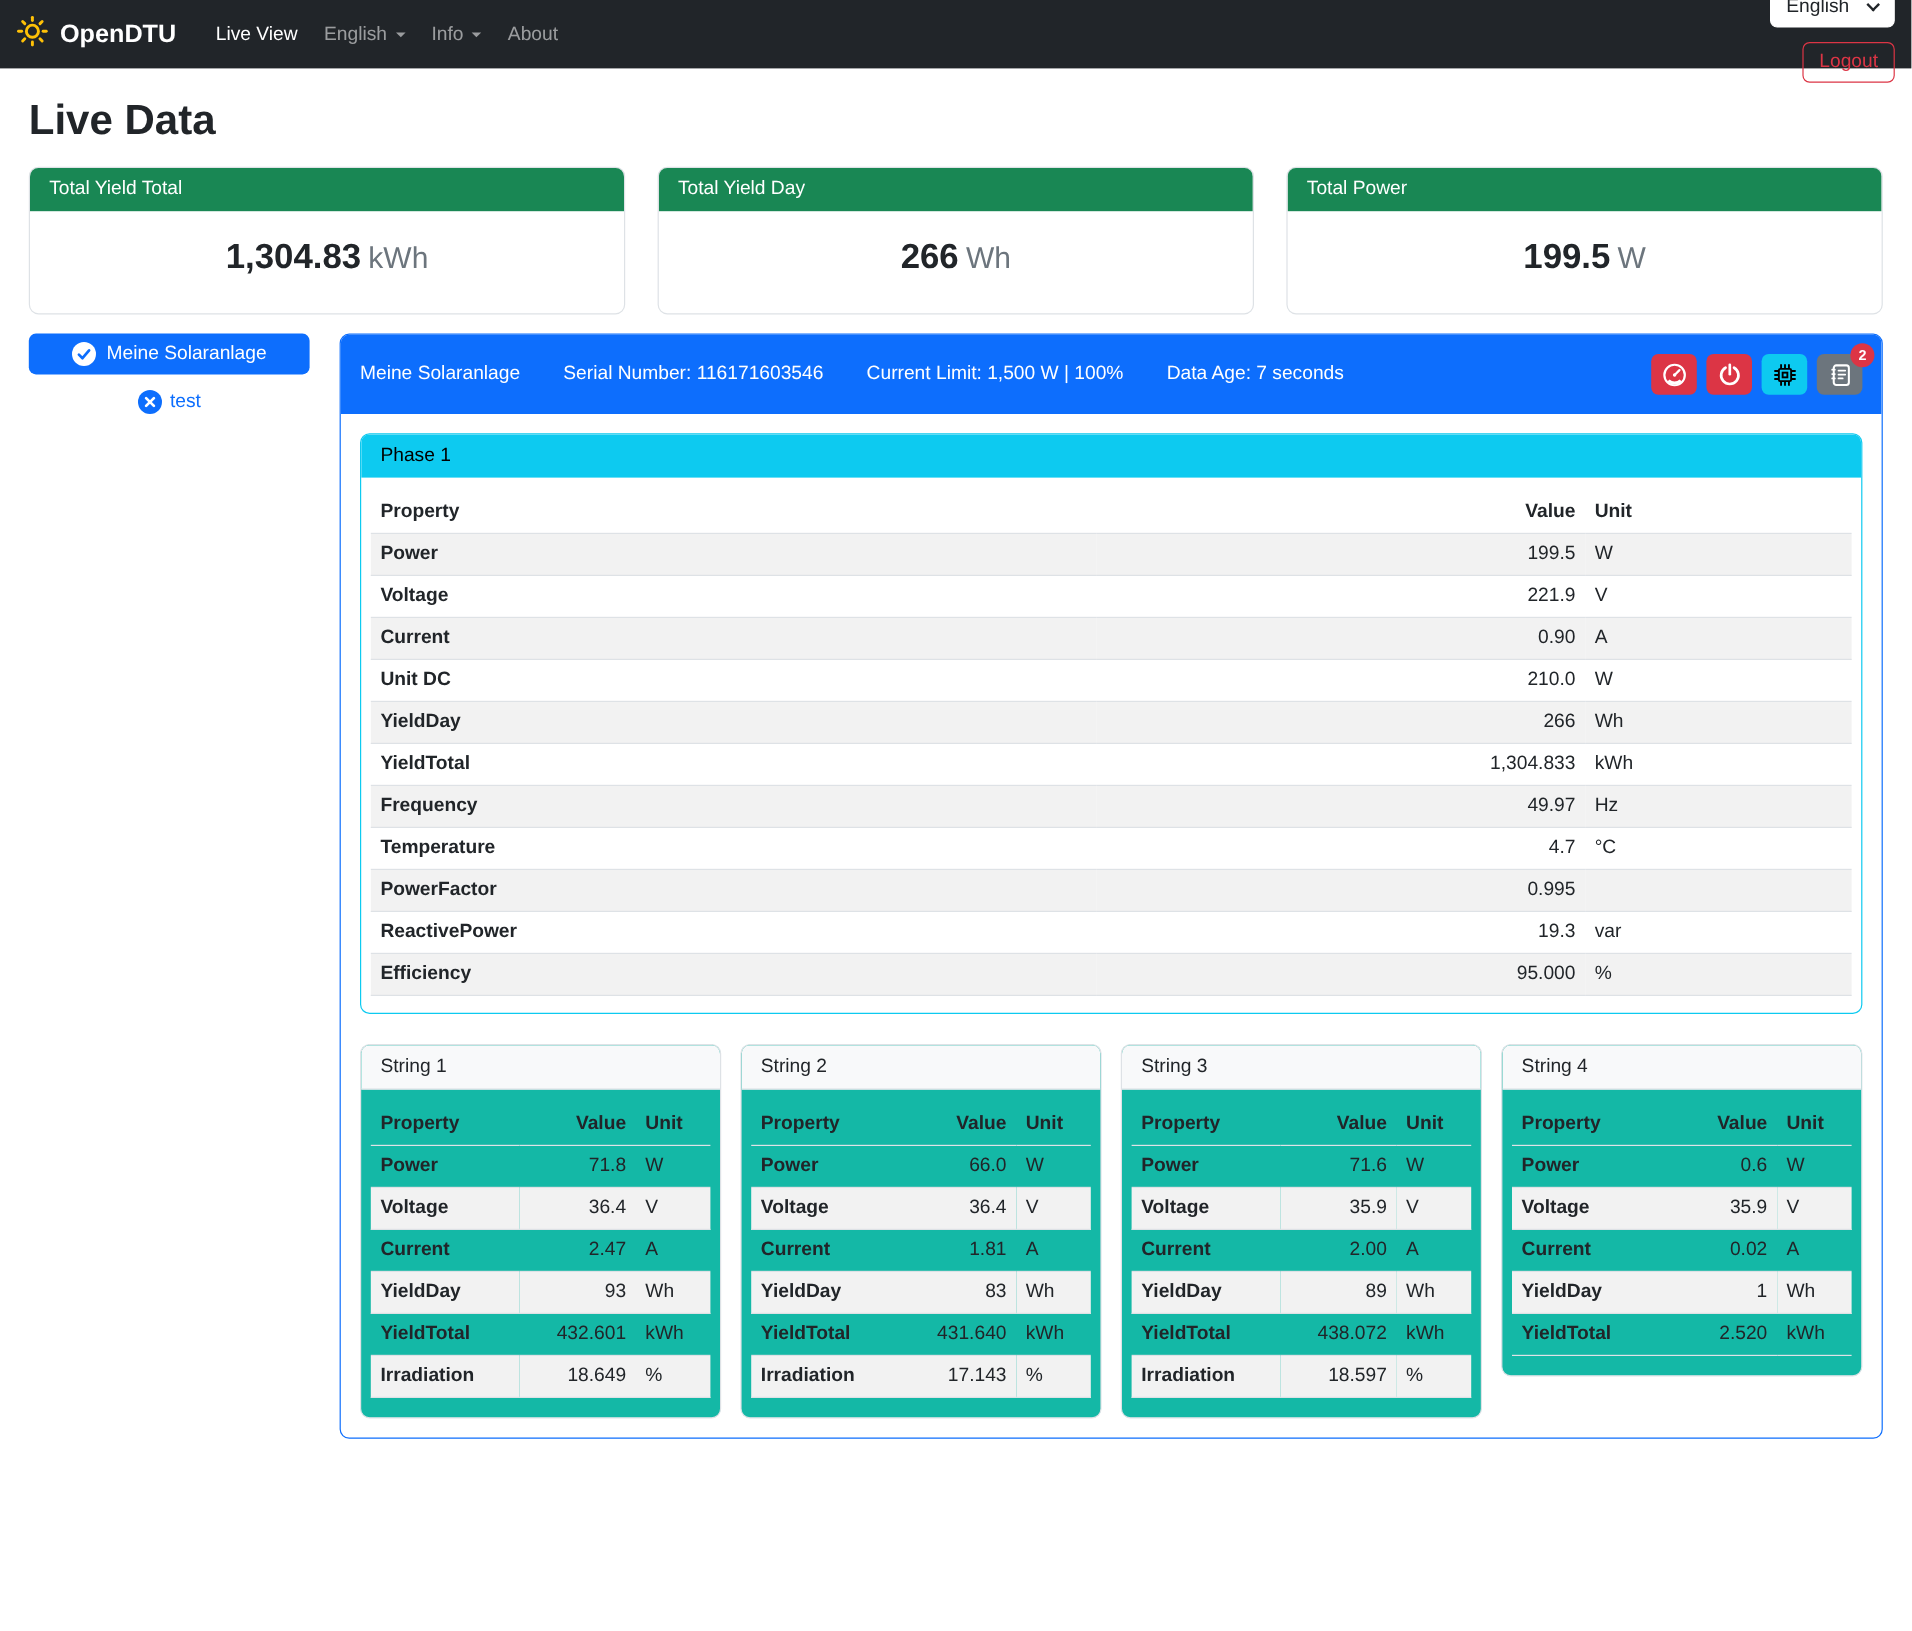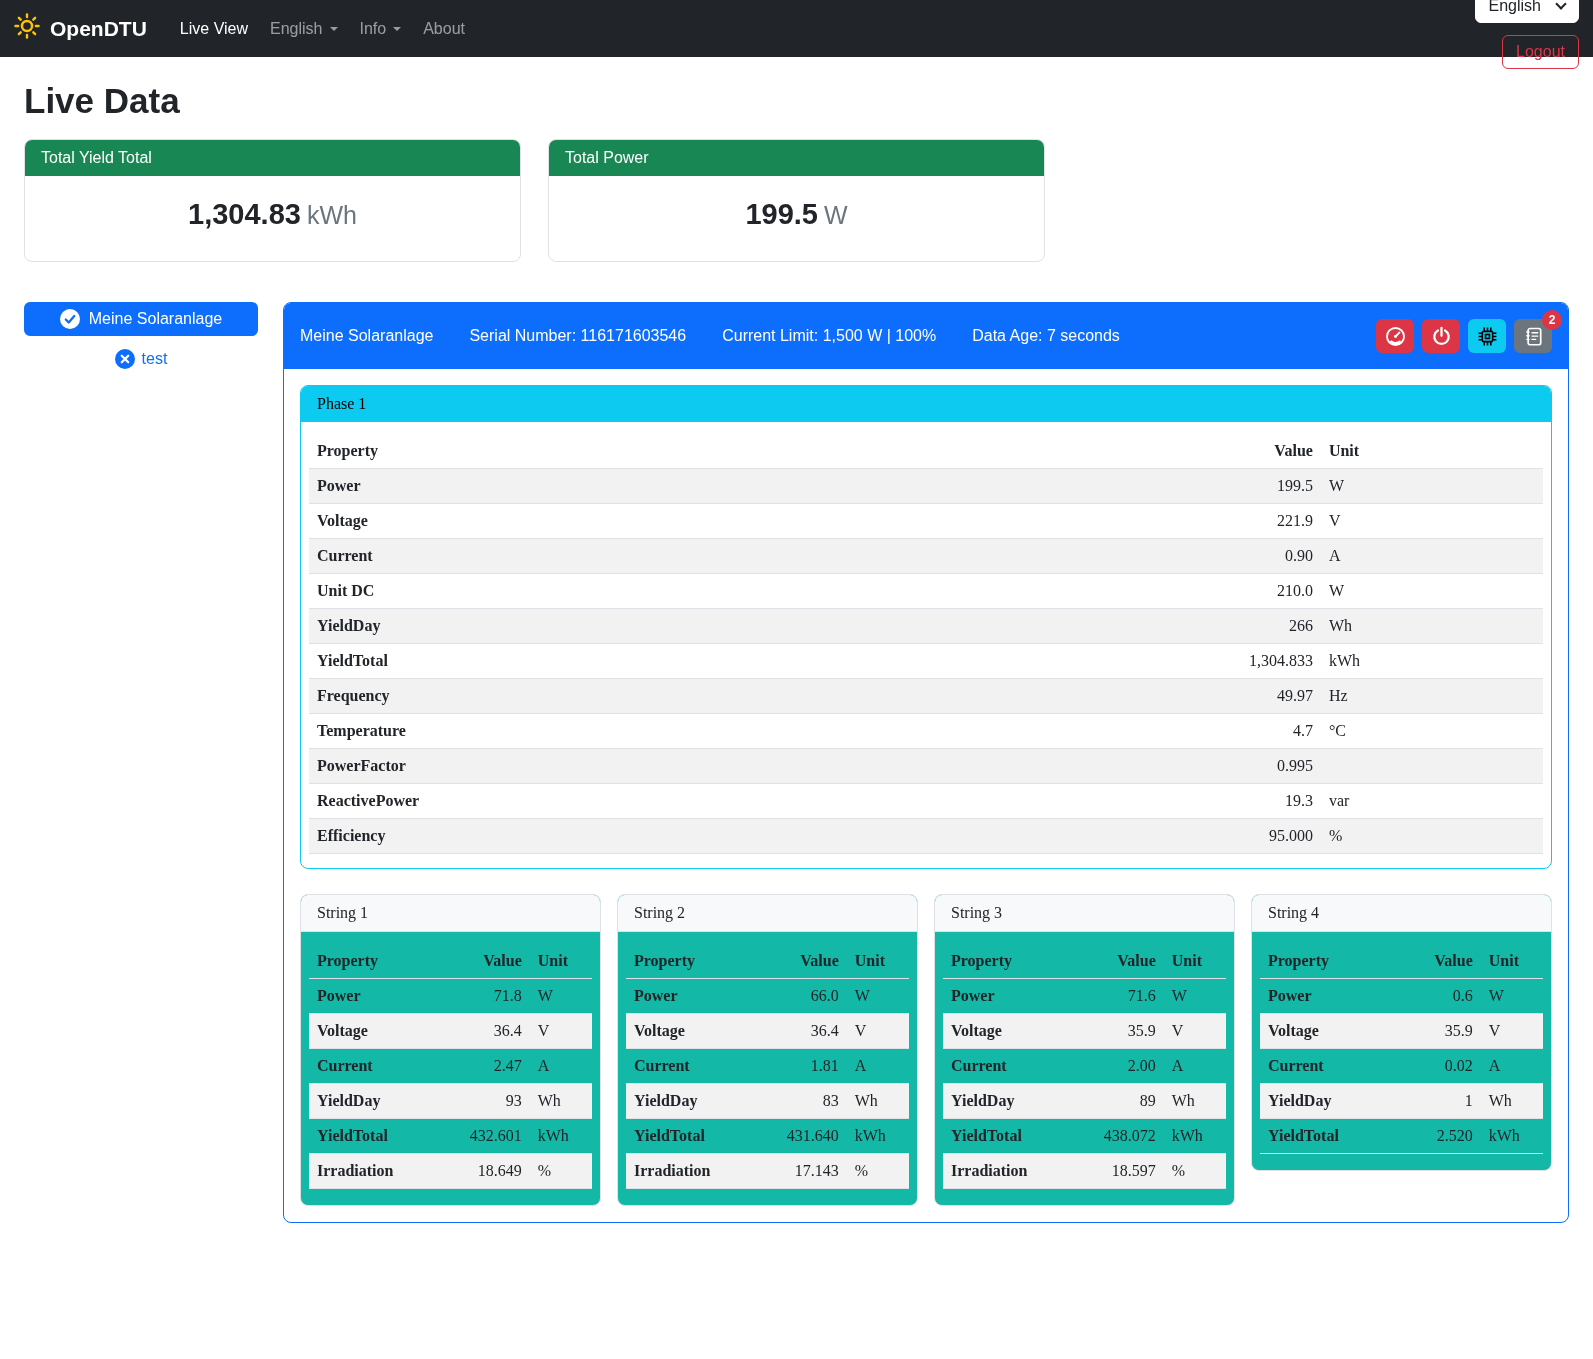--- a/index.html
+++ b/index.html
@@ -57,21 +57,21 @@
     padding: 7px 13px; font-size: 16px; cursor: pointer;
     font-family: inherit;
   }
 
   
   .container { padding: 8px 24px 28px; }
   h1.page-title { font-size: 35px; font-weight: 700; margin: 16px 0 18px; }
 
   .cards-row {
     display: grid; grid-template-columns: repeat(3, 1fr);
-    gap: 27px; margin-bottom: 40px;
+    gap: 27px; margin-bottom: 16px;
   }
   .summary-card {
     border: 1px solid #dee2e6; border-radius: 8px;
     overflow: hidden; background: #fff;
   }
   .summary-card .card-head {
     background: #198754; color: #fff; padding: 9px 16px;
   }
   .summary-card .card-body {
     padding: 22px 16px 30px; text-align: center;
@@ -115,21 +115,21 @@
   .icon-btn.secondary { background: #6c757d; }
   .btn-badge {
     position: absolute; top: -9px; right: -10px;
     background: #dc3545; color: #fff;
     font-size: 12px; font-weight: 700;
     min-width: 20px; height: 20px; border-radius: 10px;
     display: flex; align-items: center; justify-content: center;
     padding: 0 6px;
   }
 
-  .main-body { padding: 16px; font-family: Liberation Serif, serif; }
+  .main-body { padding: 16px; }
 
   .phase-card {
     border: 1px solid #0dcaf0; border-radius: 8px;
     overflow: hidden; margin-bottom: 25px;
   }
   .phase-head { background: #0dcaf0; color: #000; padding: 9px 16px; }
   .table-wrap { padding: 12px 8px 14px; }
 
   table.data-table { width: 100%; border-collapse: collapse; font-size: 16px; }
   .data-table th, .data-table td {
@@ -204,20 +204,26 @@
 </nav>
 
 <div class="container">
   <h1 class="page-title">Live Data</h1>
 
   <div class="cards-row">
     <div class="summary-card">
       <div class="card-head">Total Yield Total</div>
       <div class="card-body">
         <span class="big-value">1,304.83</span><span class="big-unit">kWh</span>
+      </div>
+    </div>
+    <div class="summary-card">
+      <div class="card-head">Total Yield Day</div>
+      <div class="card-body">
+        <span class="big-value">266</span><span class="big-unit">Wh</span>
       </div>
     </div>
     <div class="summary-card">
       <div class="card-head">Total Power</div>
       <div class="card-body">
         <span class="big-value">199.5</span><span class="big-unit">W</span>
       </div>
     </div>
   </div>
 

